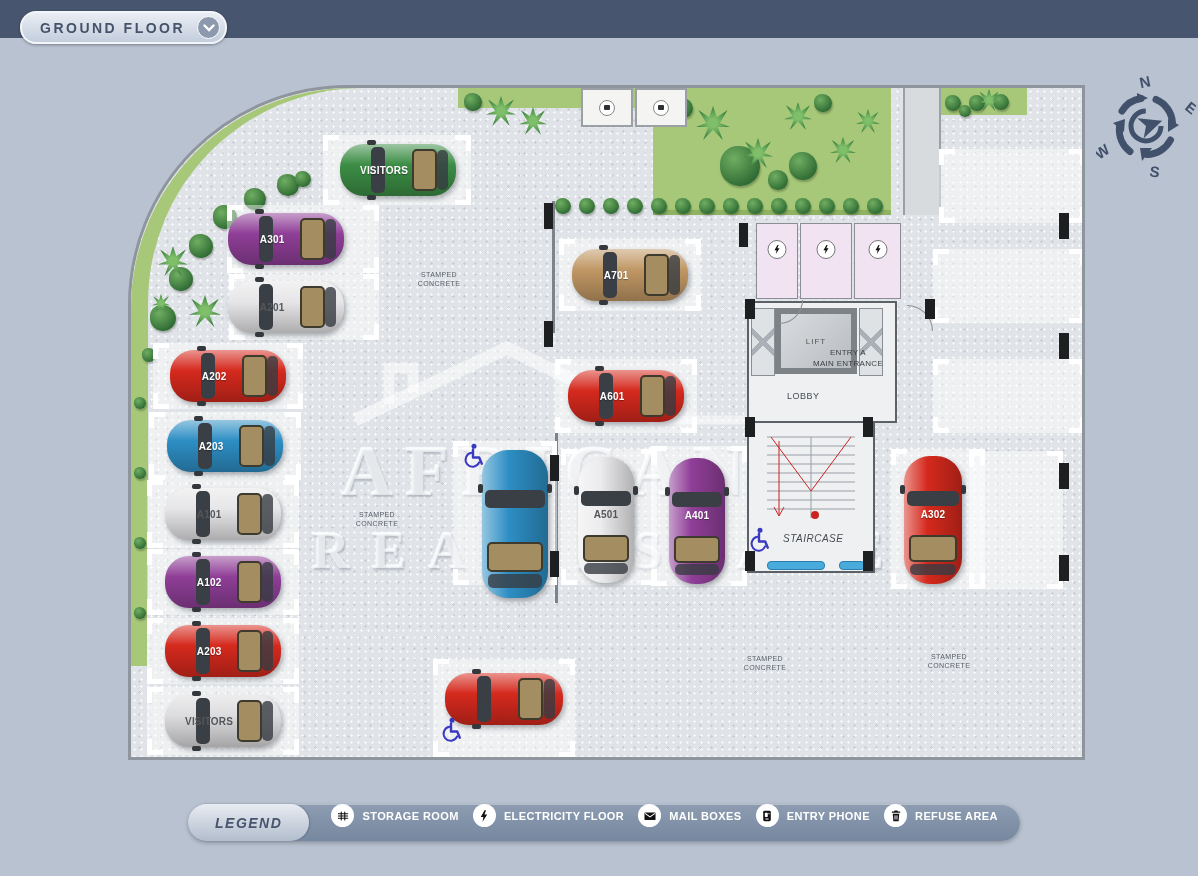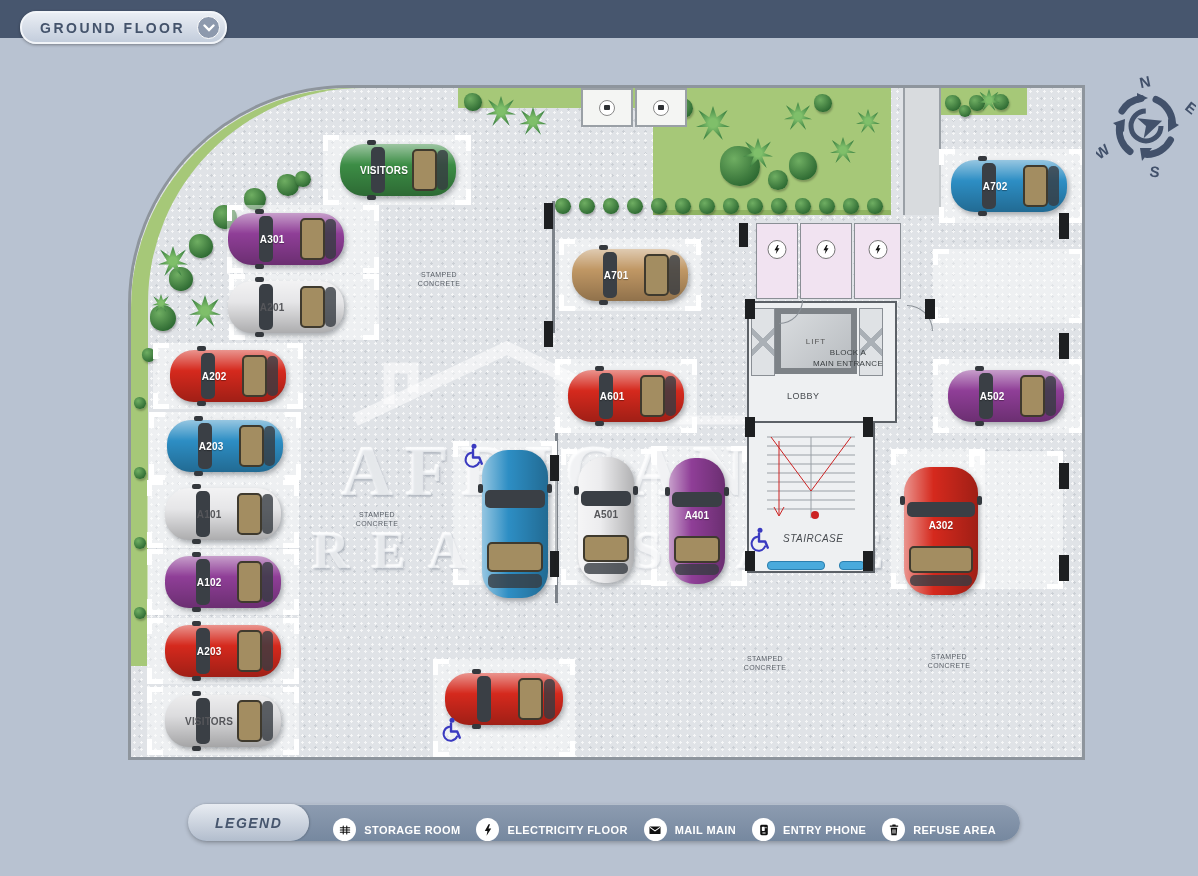--- a/index.html
+++ b/index.html
@@ -106,21 +106,21 @@
       letter-spacing:.4px;transform:translate(-50%,-50%);}
   .hc{position:absolute;width:24px;height:26px;z-index:6;}
   .hc svg{width:100%;height:100%;}
 
   
   #compass{position:absolute;left:1096px;top:74px;z-index:5;}
   .ctxt{font:700 15px "Liberation Sans",sans-serif;fill:#42516b;}
 
   
   #legend-bar{position:absolute;left:188px;top:804px;width:832px;height:37px;border-radius:19px;
-      background:linear-gradient(#8d9cb1,#76889f);display:flex;align-items:flex-end;z-index:20;
+      background:linear-gradient(#8d9cb1,#76889f);display:flex;align-items:flex-start;z-index:20;
       box-shadow:inset 0 1px 0 rgba(255,255,255,.35),0 2px 4px rgba(0,0,0,.25);}
   #legend-pill{height:37px;padding:0 27px;border-radius:19px;box-sizing:border-box;
       background:linear-gradient(#e8ecf2,#b2bdcd);display:flex;align-items:center;
       font-style:italic;font-weight:700;font-size:14px;color:#47566e;letter-spacing:1.5px;
       box-shadow:1px 0 2px rgba(0,0,0,.2);}
   #legend-items{display:flex;align-items:center;flex:1;justify-content:space-evenly;padding:0 8px;}
   .litem{display:flex;align-items:center;gap:8px;}
   .lic{width:23px;height:23px;border-radius:50%;background:#fff;display:flex;align-items:center;justify-content:center;flex:none;}
   .lic svg{width:14px;height:14px;}
   .llb{color:#fff;font-weight:700;font-size:11px;letter-spacing:.4px;}
@@ -162,21 +162,21 @@
   <div class="wline" style="left:424px;top:345px;width:3px;height:170px;"></div>
   <div id="driveway"></div>
 
   <div class="room" id="lobby-room" style="left:616px;top:213px;width:150px;height:122px;">
     <div class="shaft" style="left:2px;"></div>
     <div id="lift">
         <span>LIFT</span>
       </div>
     <div class="shaft" style="left:110px;"></div>
     <div id="entr-text">
-      <div>BLOCK A</div>
+      <div>ENTRY A</div>
       <div>MAIN ENTRANCE</div>
     </div>
     <div class="rlabel" style="left:38px;top:88px;">LOBBY</div>
     <div class="arc" style="left:158px;top:2px;width:26px;height:26px;"></div>
   </div>
 
   <div class="room" id="staircase-room" style="left:616px;top:333px;width:128px;height:152px;">
     <svg width="124" height="148" viewBox="0 0 124 148">
       <g stroke="#9aa0a6" stroke-width="1">
         <line x1="18" y1="14" x2="106" y2="14"></line>
@@ -396,55 +396,39 @@
       <div class="m1"></div>
       <div class="m2"></div>
       <div class="lbl">A401</div>
     </div>
     <div class="spot" style="left: 808px; top: 61px; width: 146px; height: 74px;">
       <div class="corner c1"></div>
       <div class="corner c2"></div>
       <div class="corner c3"></div>
       <div class="corner c4"></div>
     </div>
-    <div class="car h" style="left: 820px; top: 72px; width: 116px; height: 52px; background-color: rgb(45, 142, 196);">
-      <div class="ws"></div>
-      <div class="sr"></div>
-      <div class="rw"></div>
-      <div class="m1"></div>
-      <div class="m2"></div>
-      <div class="lbl">A702</div>
-    </div>
     <div class="spot" style="left: 802px; top: 161px; width: 152px; height: 74px;">
       <div class="corner c1"></div>
       <div class="corner c2"></div>
       <div class="corner c3"></div>
       <div class="corner c4"></div>
     </div>
     <div class="spot" style="left: 802px; top: 271px; width: 152px; height: 74px;">
       <div class="corner c1"></div>
       <div class="corner c2"></div>
       <div class="corner c3"></div>
       <div class="corner c4"></div>
     </div>
-    <div class="car h" style="left: 817px; top: 282px; width: 116px; height: 52px; background-color: rgb(143, 62, 151);">
-      <div class="ws"></div>
-      <div class="sr"></div>
-      <div class="rw"></div>
-      <div class="m1"></div>
-      <div class="m2"></div>
-      <div class="lbl">A502</div>
-    </div>
     <div class="spot" style="left: 760px; top: 361px; width: 94px; height: 140px;">
       <div class="corner c1"></div>
       <div class="corner c2"></div>
       <div class="corner c3"></div>
       <div class="corner c4"></div>
     </div>
-    <div class="car v" style="left: 773px; top: 379px; width: 74px; height: 128px; background-color: rgb(213, 41, 29);">
+    <div class="car v" style="left: 773px; top: 368px; width: 58px; height: 128px; background-color: rgb(213, 41, 29);">
       <div class="ws"></div>
       <div class="sr"></div>
       <div class="rw"></div>
       <div class="m1"></div>
       <div class="m2"></div>
       <div class="lbl">A302</div>
     </div>
     <div class="spot" style="left: 838px; top: 363px; width: 94px; height: 138px;">
       <div class="corner c1"></div>
       <div class="corner c2"></div>
@@ -640,21 +624,21 @@
         </div>
         <span class="llb">ELECTRICITY FLOOR</span>
       </div>
       <div class="litem">
         <div class="lic">
           <svg viewBox="0 0 24 24">
             <rect x="2.5" y="6" width="19" height="13" rx="1.5" fill="#111"></rect>
             <path d="M3.5 7.5 L12 13.5 L20.5 7.5" fill="none" stroke="#fff" stroke-width="1.8"></path>
           </svg>
         </div>
-        <span class="llb">MAIL MAIN</span>
+        <span class="llb">MAIL BOXES</span>
       </div>
       <div class="litem">
         <div class="lic">
           <svg viewBox="0 0 24 24">
             <rect x="5.5" y="3" width="13" height="18" rx="2.5" fill="#111"></rect>
             <rect x="8.3" y="6.5" width="5" height="7" rx="1" fill="#fff"></rect>
             <circle cx="15.4" cy="8" r="1.1" fill="#fff"></circle>
             <rect x="9" y="16.2" width="6" height="1.6" rx=".8" fill="#fff"></rect>
           </svg>
         </div>

